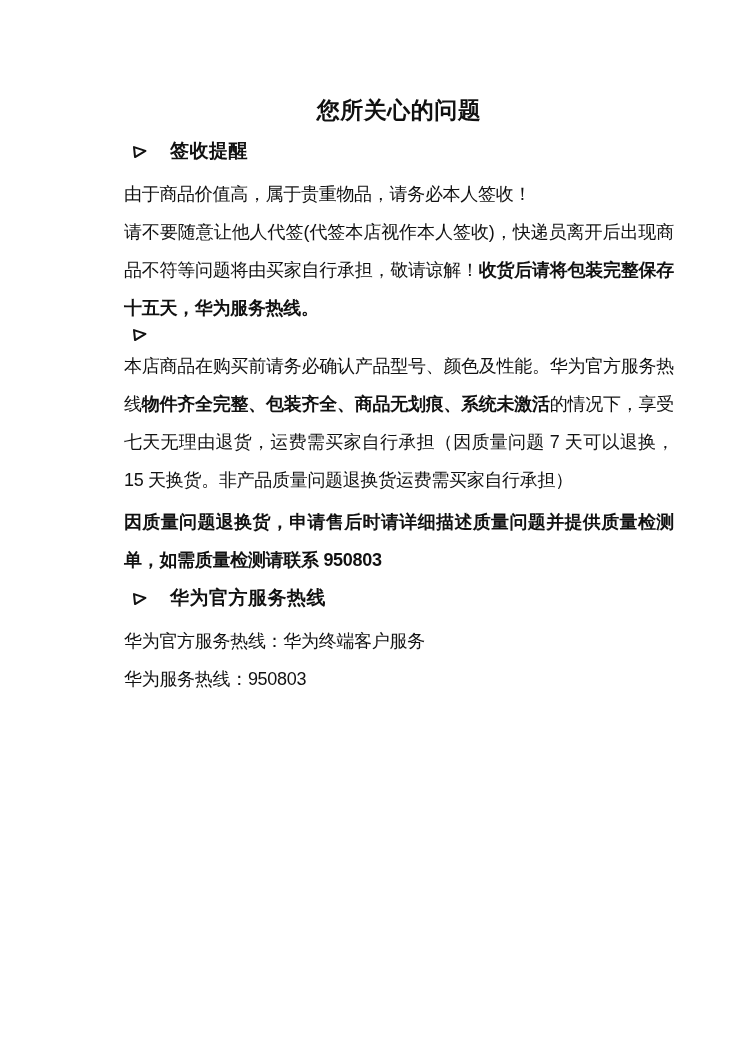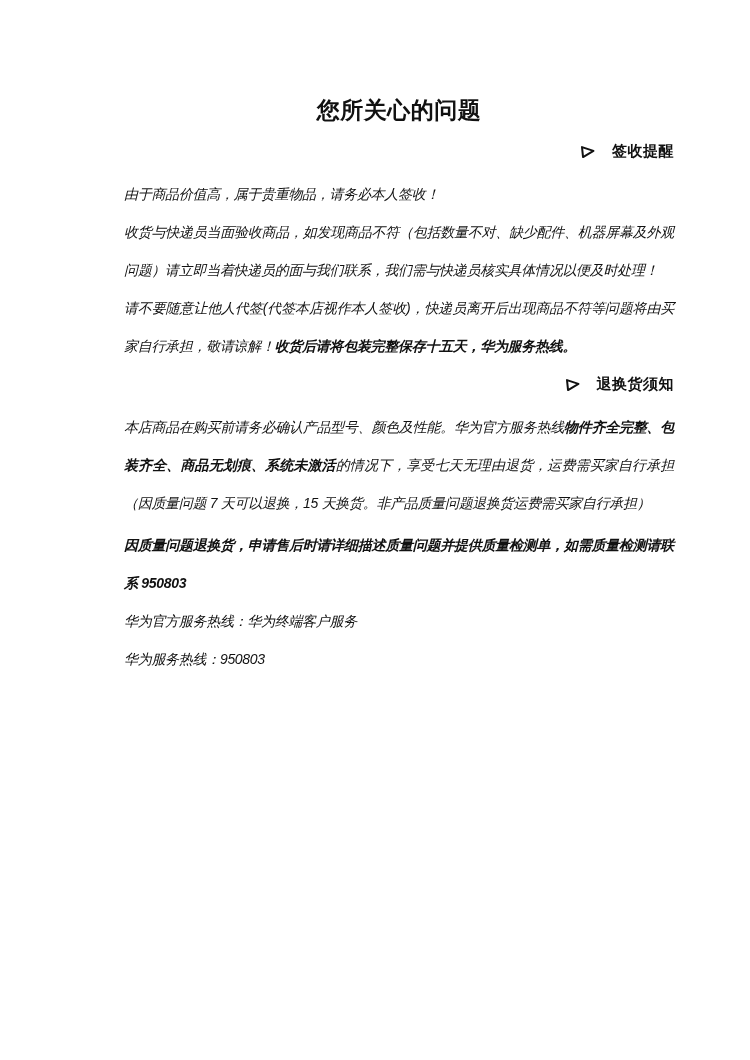--- a/index.html
+++ b/index.html
@@ -23,43 +23,41 @@
     margin: 0;
     font-size: 23px;
     line-height: 44px;
     font-weight: 700;
     text-align: center;
     letter-spacing: 0.5px;
   }
   .heading {
     display: flex;
     align-items: center;
-    gap: 16px;
+    gap: 22px;
     padding-left: 8px;
     margin: 0 0 5px 0;
-    font-size: 15px;
+    font-size: 19px;
     line-height: 38px;
     font-weight: 700;
     letter-spacing: 0.5px;
-    justify-content: flex-end;
   }
   .arrow-icon {
     width: 16px; height: 15px;
     flex: 0 0 auto;
     transform: rotate(-6deg);
   }
   .para {
     margin: 0;
-    font-size: 14px;
+    font-size: 18px;
     line-height: 38px;
     letter-spacing: -0.3px;
     text-align: justify;
     text-justify: inter-ideograph;
     font-weight: 400;
-    font-style: italic;
   }
   .para b { font-weight: 700; }
   .para.spaced { margin-top: 4px; }
 </style>
 </head>
 <body>
 
 <div class="page">
   <div class="doc">
 
@@ -67,36 +65,40 @@
 
     <div class="heading">
       <svg class="arrow-icon" viewBox="0 0 16 15" xmlns="http://www.w3.org/2000/svg">
         <path d="M2.5 2.5 L13.5 7.5 L2.5 12.5 Z" fill="#ffffff" stroke="#111111" stroke-width="2" stroke-linejoin="round"></path>
       </svg>
       <span>签收提醒</span>
     </div>
 
     <p class="para"><span>由于商品价值高，属于贵重物品，请务必本人签收！</span></p>
 
-    <p class="para"><span>收货与快递员当面验收商品，如发现商品不符（包括数量不对、缺少配件、机器屏幕及外观问题）请立即当着快递员的面与我们联系，我们需与快递员核实具体情况以便及时处理！</span></p>
 
     <p class="para"><span>请不要随意让他人代签(代签本店视作本人签收)，快递员离开后出现商品不符等问题将由买家自行承担，敬请谅解！</span><b>收货后请将包装完整保存十五天，华为服务热线。</b></p>
 
     <div class="heading">
       <svg class="arrow-icon" viewBox="0 0 16 15" xmlns="http://www.w3.org/2000/svg">
         <path d="M2.5 2.5 L13.5 7.5 L2.5 12.5 Z" fill="#ffffff" stroke="#111111" stroke-width="2" stroke-linejoin="round"></path>
       </svg>
-      <span>退换货须知</span>
     </div>
 
     <p class="para"><span>本店商品在购买前请务必确认产品型号、颜色及性能。华为官方服务热线</span><b>物件齐全完整、包装齐全、商品无划痕、系统未激活</b><span>的情况下，享受七天无理由退货，运费需买家自行承担（因质量问题 7 天可以退换，15 天换货。非产品质量问题退换货运费需买家自行承担）</span></p>
 
     <p class="para spaced"><b>因质量问题退换货，申请售后时请详细描述质量问题并提供质量检测单，如需质量检测请联系 950803</b></p>
 
 
 
+    <div class="heading">
+      <svg class="arrow-icon" viewBox="0 0 16 15" xmlns="http://www.w3.org/2000/svg">
+        <path d="M2.5 2.5 L13.5 7.5 L2.5 12.5 Z" fill="#ffffff" stroke="#111111" stroke-width="2" stroke-linejoin="round"></path>
+      </svg>
+      <span>华为官方服务热线</span>
+    </div>
 
     <p class="para"><span>华为官方服务热线：华为终端客户服务</span></p>
 
     <p class="para"><span>华为服务热线：950803</span></p>
 
   </div>
 </div>
 
 </body></html>

